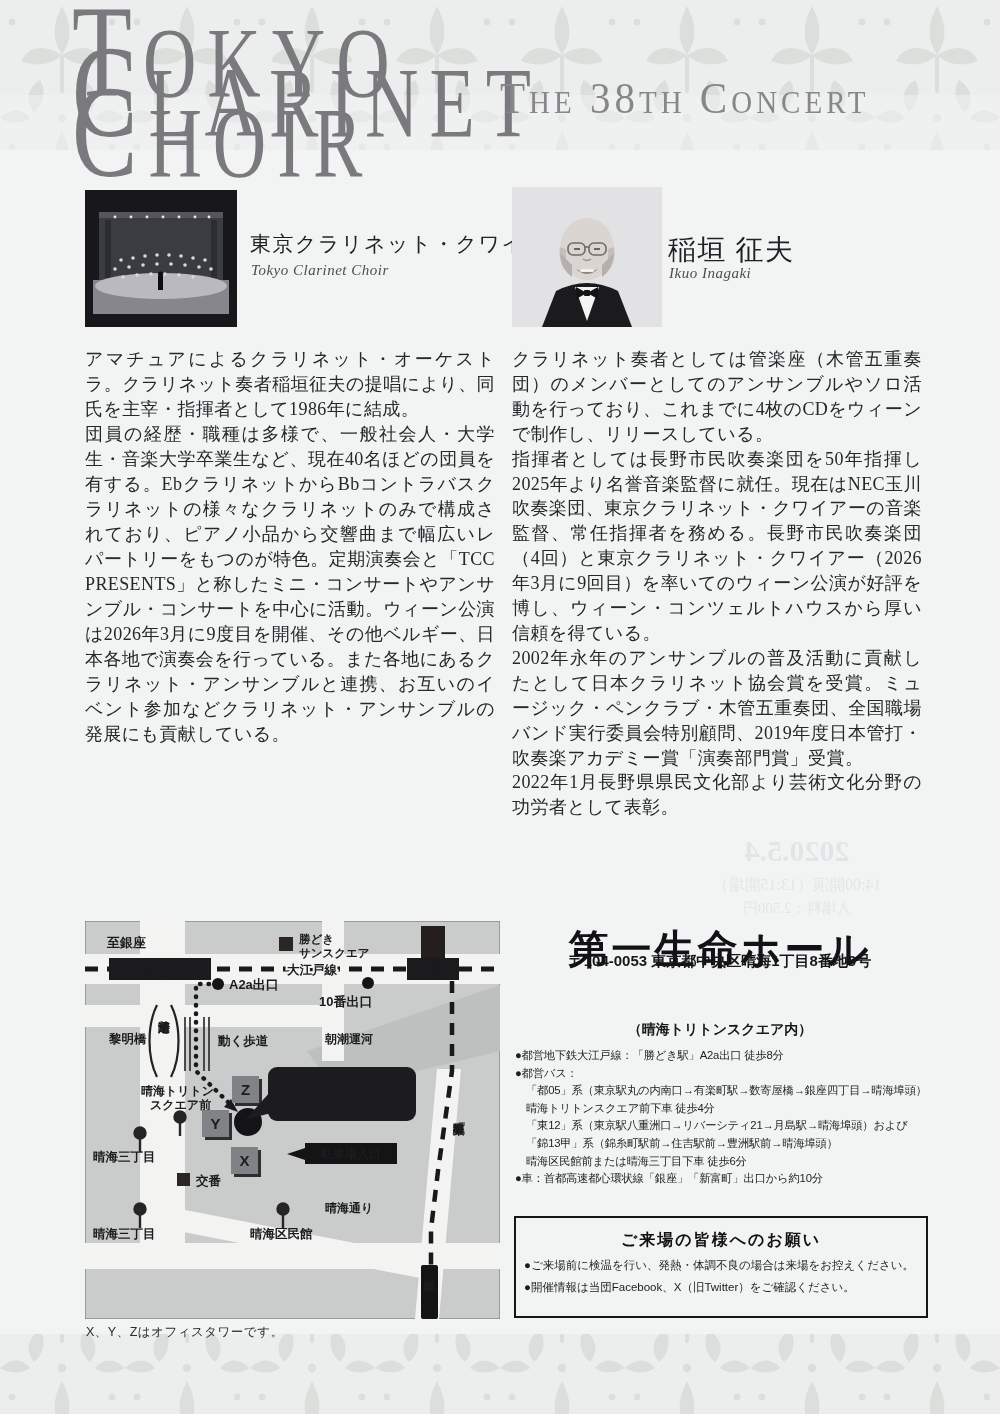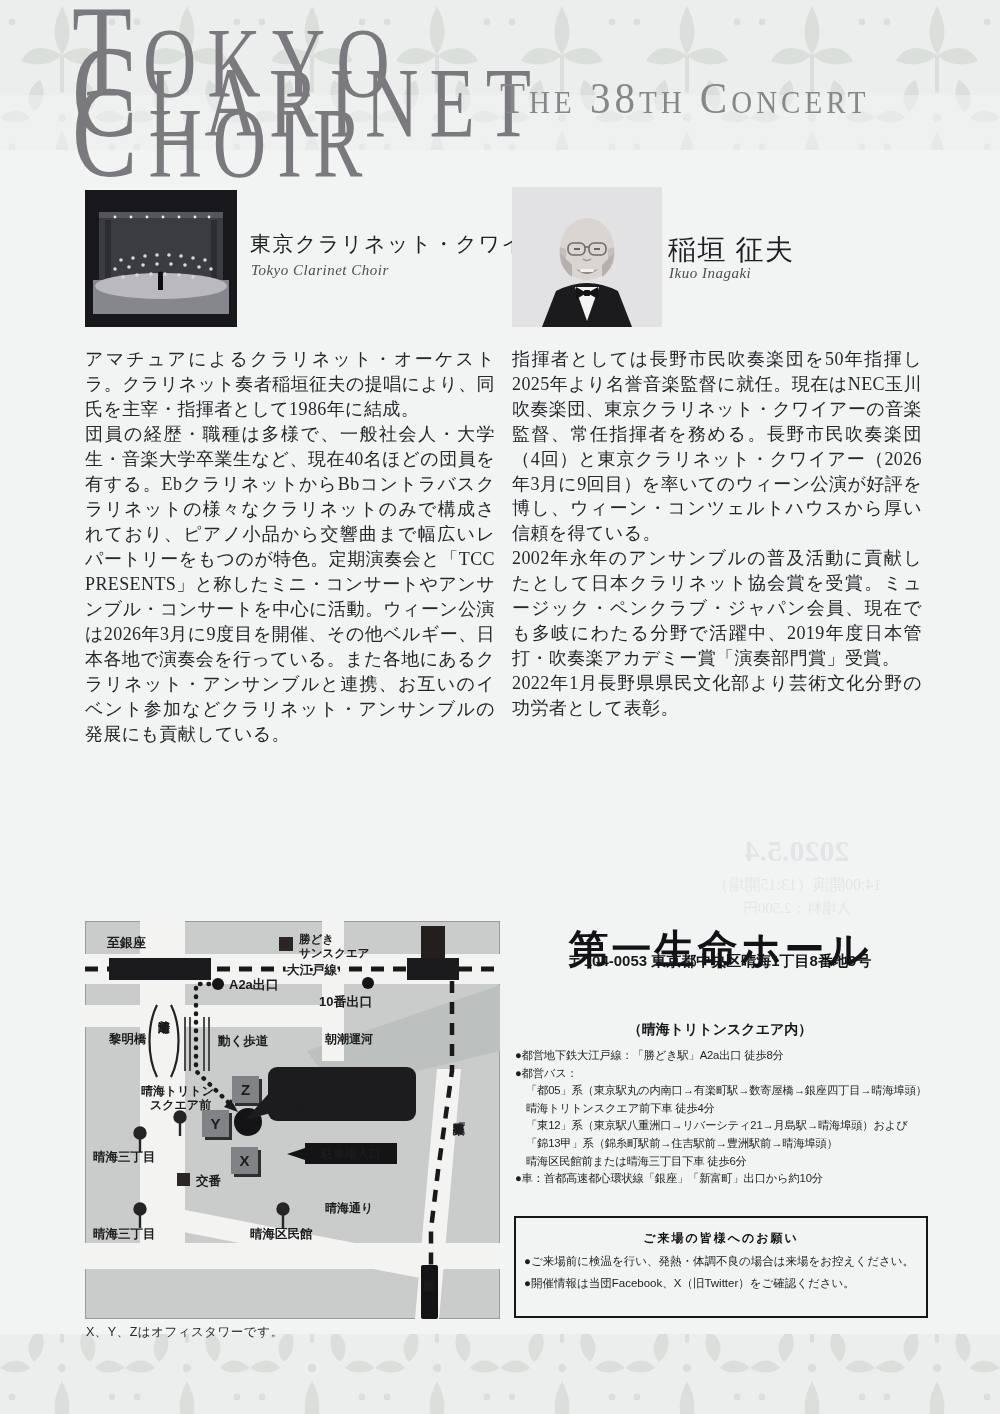--- a/index.html
+++ b/index.html
@@ -29,21 +29,21 @@
   .venue-title{position:absolute;left:512px;top:922px;width:416px;text-align:center;
     font-size:40px;font-weight:bold;color:#121216;letter-spacing:3px;}
   .venue-addr{position:absolute;left:512px;width:416px;text-align:center;
     font-family:"Liberation Sans","DejaVu Sans",sans-serif;font-weight:bold;color:#17171b;}
   .access{position:absolute;left:515px;top:1047px;width:414px;
     font-family:"Liberation Sans","DejaVu Sans",sans-serif;font-size:11.3px;
     line-height:17.6px;color:#1e1e22;letter-spacing:-0.2px;white-space:nowrap;}
   .access .ind{padding-left:11px;}
   .notice-box{position:absolute;left:514px;top:1216px;width:410px;height:98px;
     border:2px solid #15151a;font-family:"Liberation Sans","DejaVu Sans",sans-serif;}
-  .notice-title{text-align:center;font-weight:bold;font-size:12px;color:#111;margin-top:12px;letter-spacing:2px;}
+  .notice-title{text-align:center;font-weight:bold;font-size:16px;color:#111;margin-top:12px;letter-spacing:2px;}
   .notice-item{font-size:11.5px;color:#1c1c20;margin:7px 8px 0 8px;white-space:nowrap;}
 
   .map-caption{position:absolute;left:86px;top:1324px;font-family:"Liberation Sans","DejaVu Sans",sans-serif;
     font-size:12.5px;color:#2b2b2e;letter-spacing:.5px;}
 
   
   .ghost{position:absolute;left:672px;top:828px;width:250px;text-align:center;
     transform:scaleX(-1);color:#7e88a0;opacity:.13;line-height:1.5;pointer-events:none;}
   .ghost .g1{font-size:30px;font-weight:bold;}
   .ghost .g2{font-size:16px;}
@@ -166,22 +166,23 @@
     </svg>
     <div class="abs profile-name" style="left:668px;top:231px;font-size:28px;">稲垣 征夫</div>
     <div class="abs profile-name-en" style="left:669px;top:265px;">Ikuo Inagaki</div>
   </div>
 
   <div class="col" style="left:85px;top:347px;">
     <p>アマチュアによるクラリネット・オーケストラ。クラリネット奏者稲垣征夫の提唱により、同氏を主宰・指揮者として1986年に結成。</p>
     <p>団員の経歴・職種は多様で、一般社会人・大学生・音楽大学卒業生など、現在40名ほどの団員を有する。EbクラリネットからBbコントラバスクラリネットの様々なクラリネットのみで構成されており、ピアノ小品から交響曲まで幅広いレパートリーをもつのが特色。定期演奏会と「TCC PRESENTS」と称したミニ・コンサートやアンサンブル・コンサートを中心に活動。ウィーン公演は2026年3月に9度目を開催、その他ベルギー、日本各地で演奏会を行っている。また各地にあるクラリネット・アンサンブルと連携、お互いのイベント参加などクラリネット・アンサンブルの発展にも貢献している。</p>
   </div>
   <div class="col" style="left:512px;top:347px;line-height:24.9px;">
+    <p>クラリネット奏者としては管楽座（木管五重奏団）のメンバーとしてのアンサンブルやソロ活動を行っており、これまでに4枚のCDをウィーンで制作し、リリースしている。</p>
     <p>指揮者としては長野市民吹奏楽団を50年指揮し2025年より名誉音楽監督に就任。現在はNEC玉川吹奏楽団、東京クラリネット・クワイアーの音楽監督、常任指揮者を務める。長野市民吹奏楽団（4回）と東京クラリネット・クワイアー（2026年3月に9回目）を率いてのウィーン公演が好評を博し、ウィーン・コンツェルトハウスから厚い信頼を得ている。</p>
-    <p>2002年永年のアンサンブルの普及活動に貢献したとして日本クラリネット協会賞を受賞。ミュージック・ペンクラブ・ジャパン会員、現在でも多岐にわたる分野で活躍中、2019年度日本管打・吹奏楽アカデミー賞「演奏部門賞」受賞。</p>
+    <p>2002年永年のアンサンブルの普及活動に貢献したとして日本クラリネット協会賞を受賞。ミュージック・ペンクラブ・木管五重奏団、全国職場バンド実行委員会特別顧問、2019年度日本管打・吹奏楽アカデミー賞「演奏部門賞」受賞。</p>
     <p>2022年1月長野県県民文化部より芸術文化分野の功労者として表彰。</p>
   </div>
 
   <div class="ghost">
     <div class="g1">2020.5.4</div>
     <div class="g2">14:00開演（13:15開場）</div>
     <div class="g3">入場料：2,500円</div>
   </div>
 
   <svg class="abs" style="left:85px;top:921px;" width="415" height="398" viewBox="0 0 415 398">

